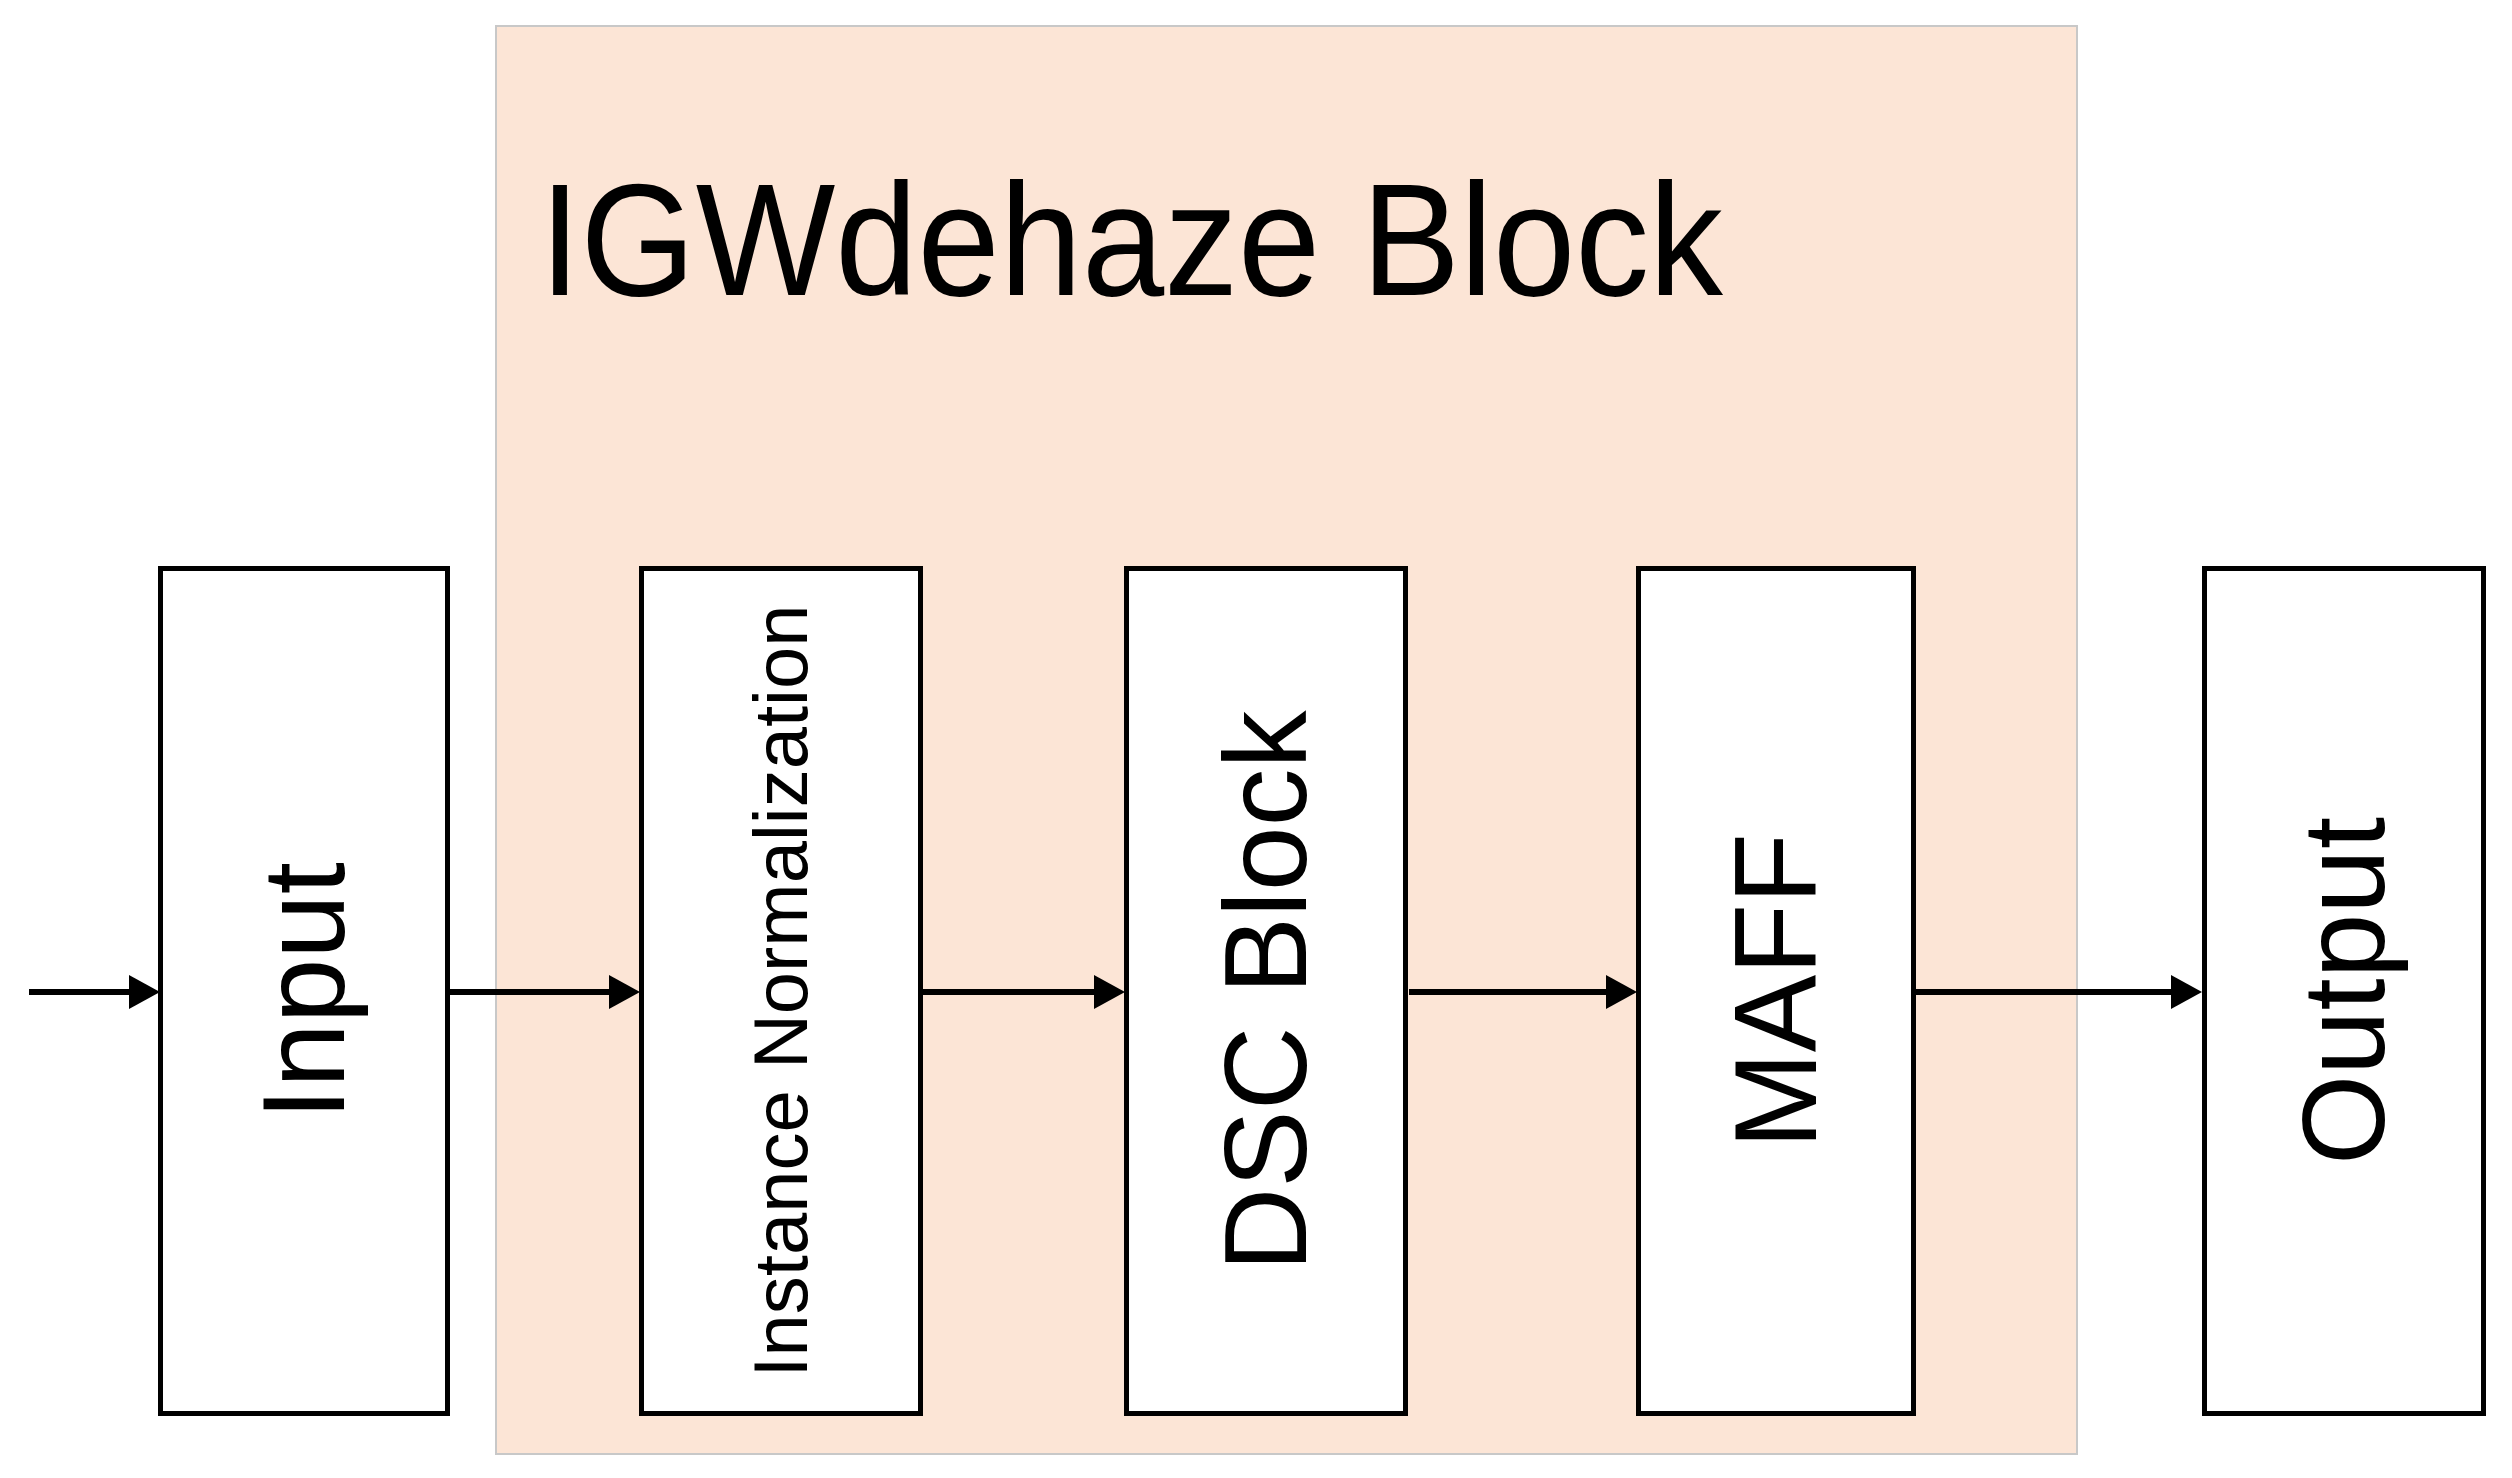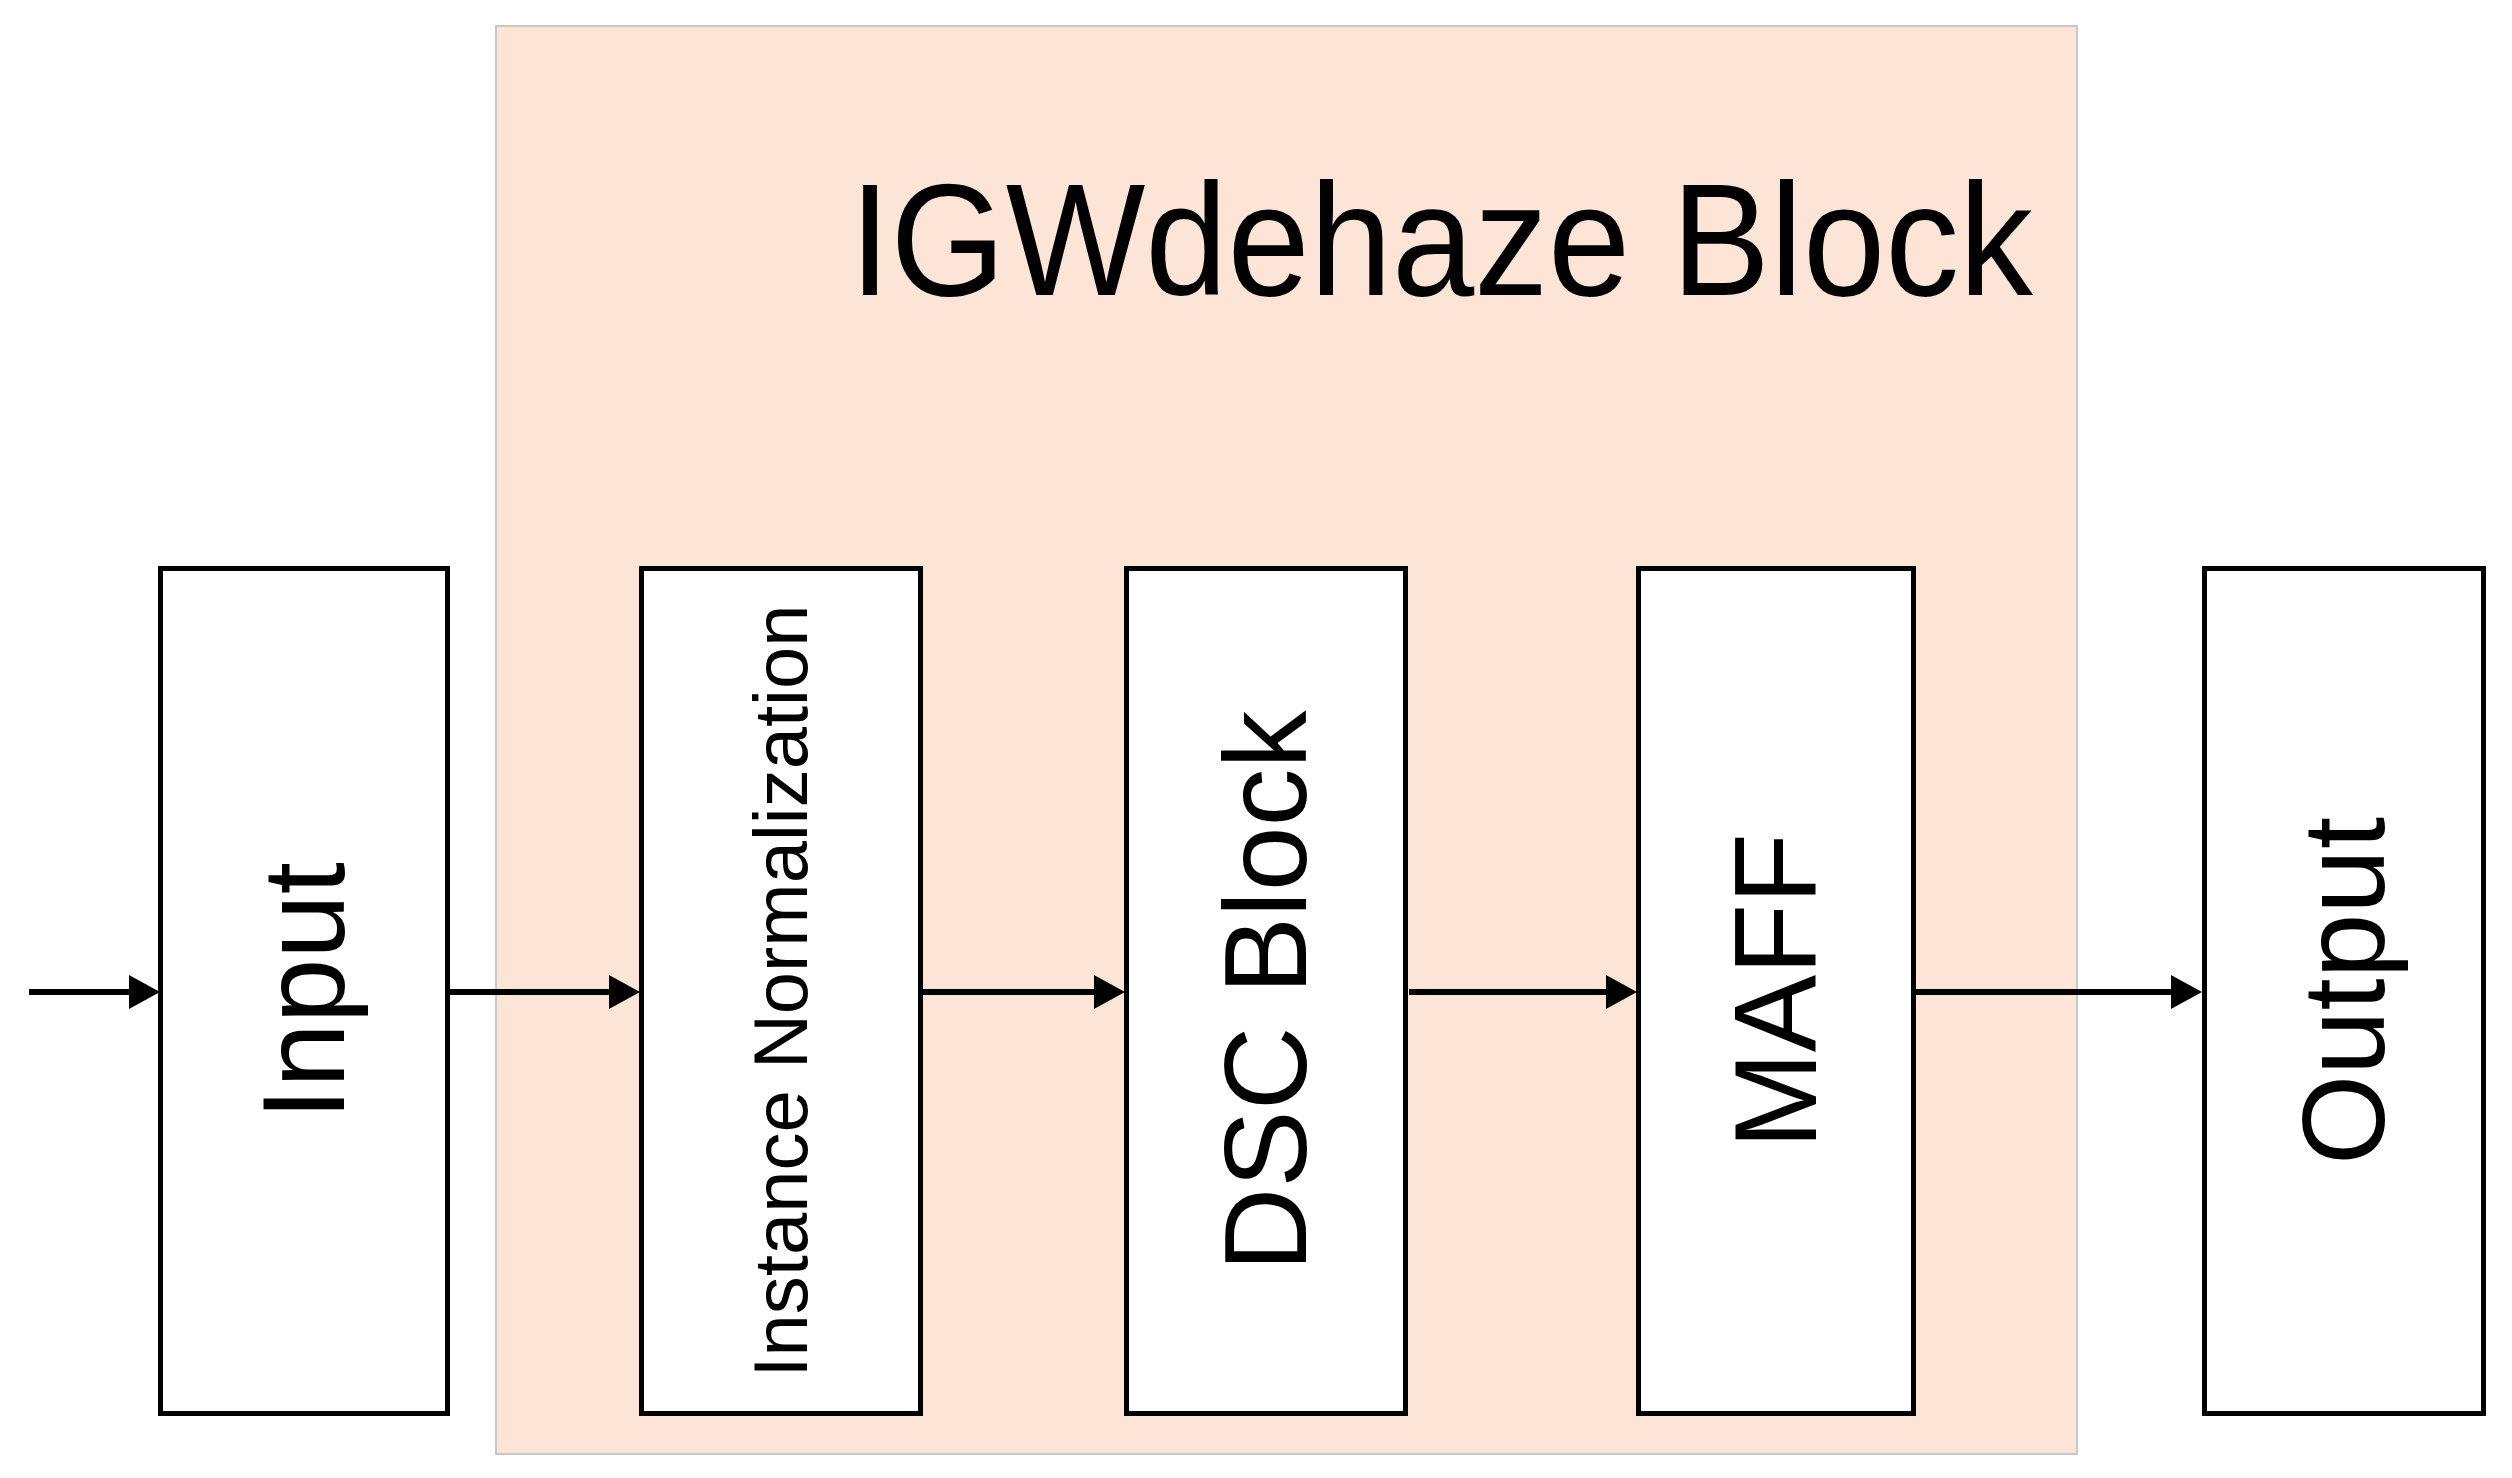--- a/index.html
+++ b/index.html
@@ -26,21 +26,21 @@
     background: #fce5d6;
     border: 2.7px solid #c8c8c8;
     box-sizing: border-box;
   }
 
   .group-title {
     position: absolute;
     left: 495px;
     top: 161px;
     width: 1583px;
-    text-align: right;
+    text-align: left;
     font-size: 159px;
     line-height: 1;
     color: #000000;
     white-space: nowrap;
   }
   .group-title > span {
     display: inline-block;
     transform: scaleX(0.93);
     transform-origin: center;
   }

